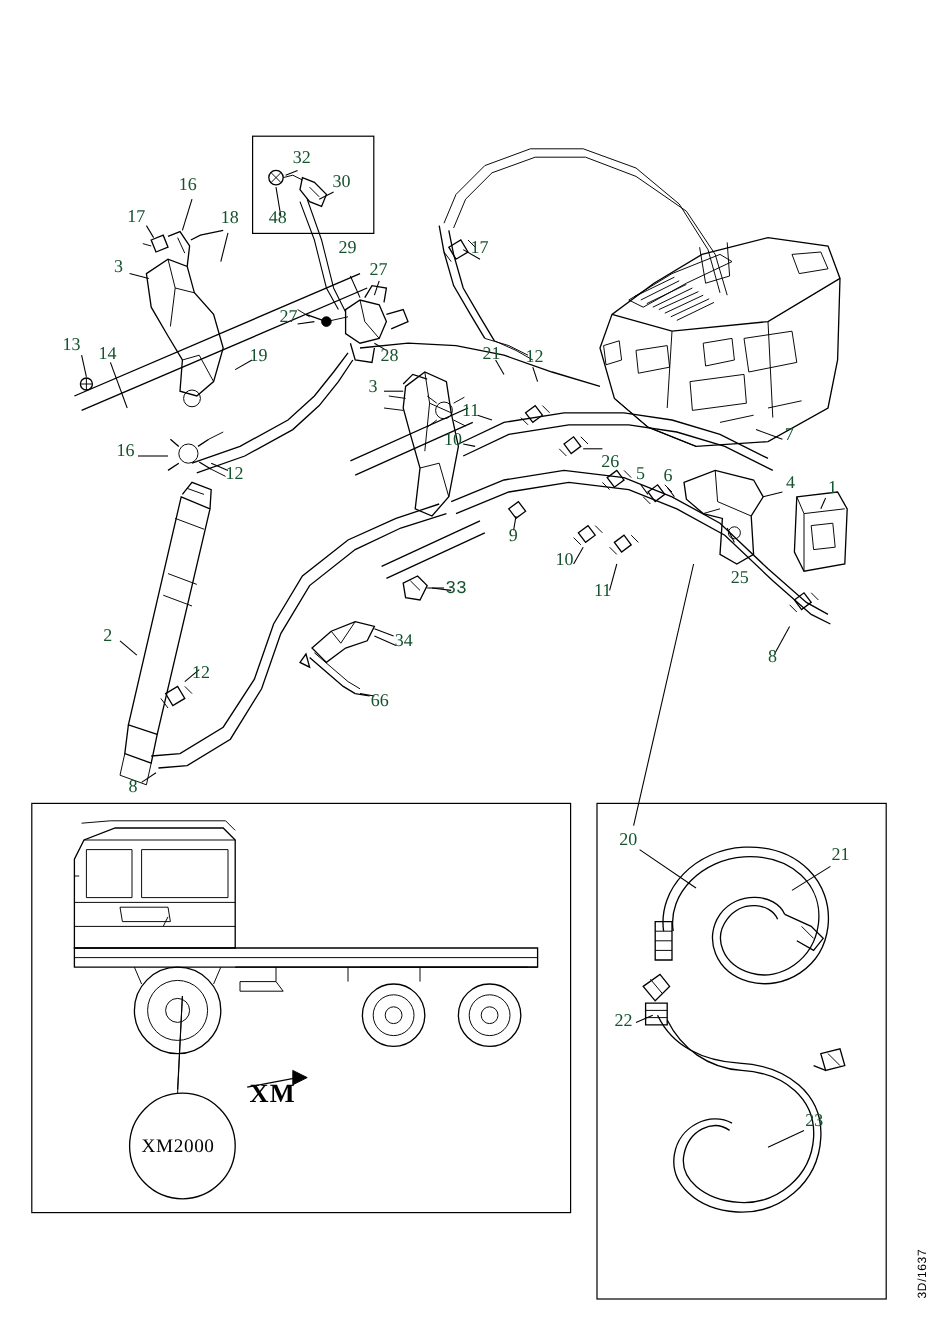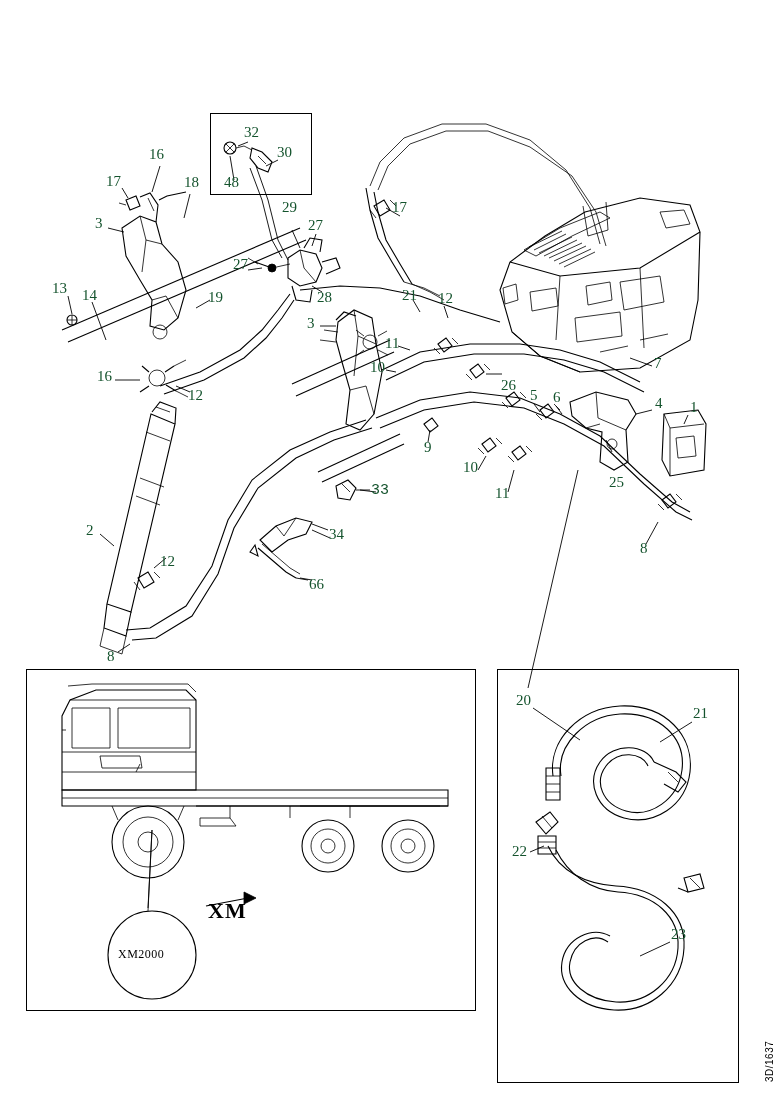--- a/index.html
+++ b/index.html
@@ -43,21 +43,21 @@
   .xm-label {
     position: absolute;
     font-family: "Liberation Serif", serif;
     font-size: 22px;
     font-weight: bold;
     letter-spacing: 1px;
   }
   .xm-circle-text {
     position: absolute;
     font-family: "Liberation Serif", serif;
-    font-size: 12px;
+    font-size: 16px;
     letter-spacing: 0.5px;
   }
   svg {
     position: absolute;
     left: 0;
     top: 0;
     overflow: visible;
   }
   .ln { fill: none; stroke: #000; stroke-width: 1.1; }
   .ln-thin { fill: none; stroke: #000; stroke-width: 0.8; }

